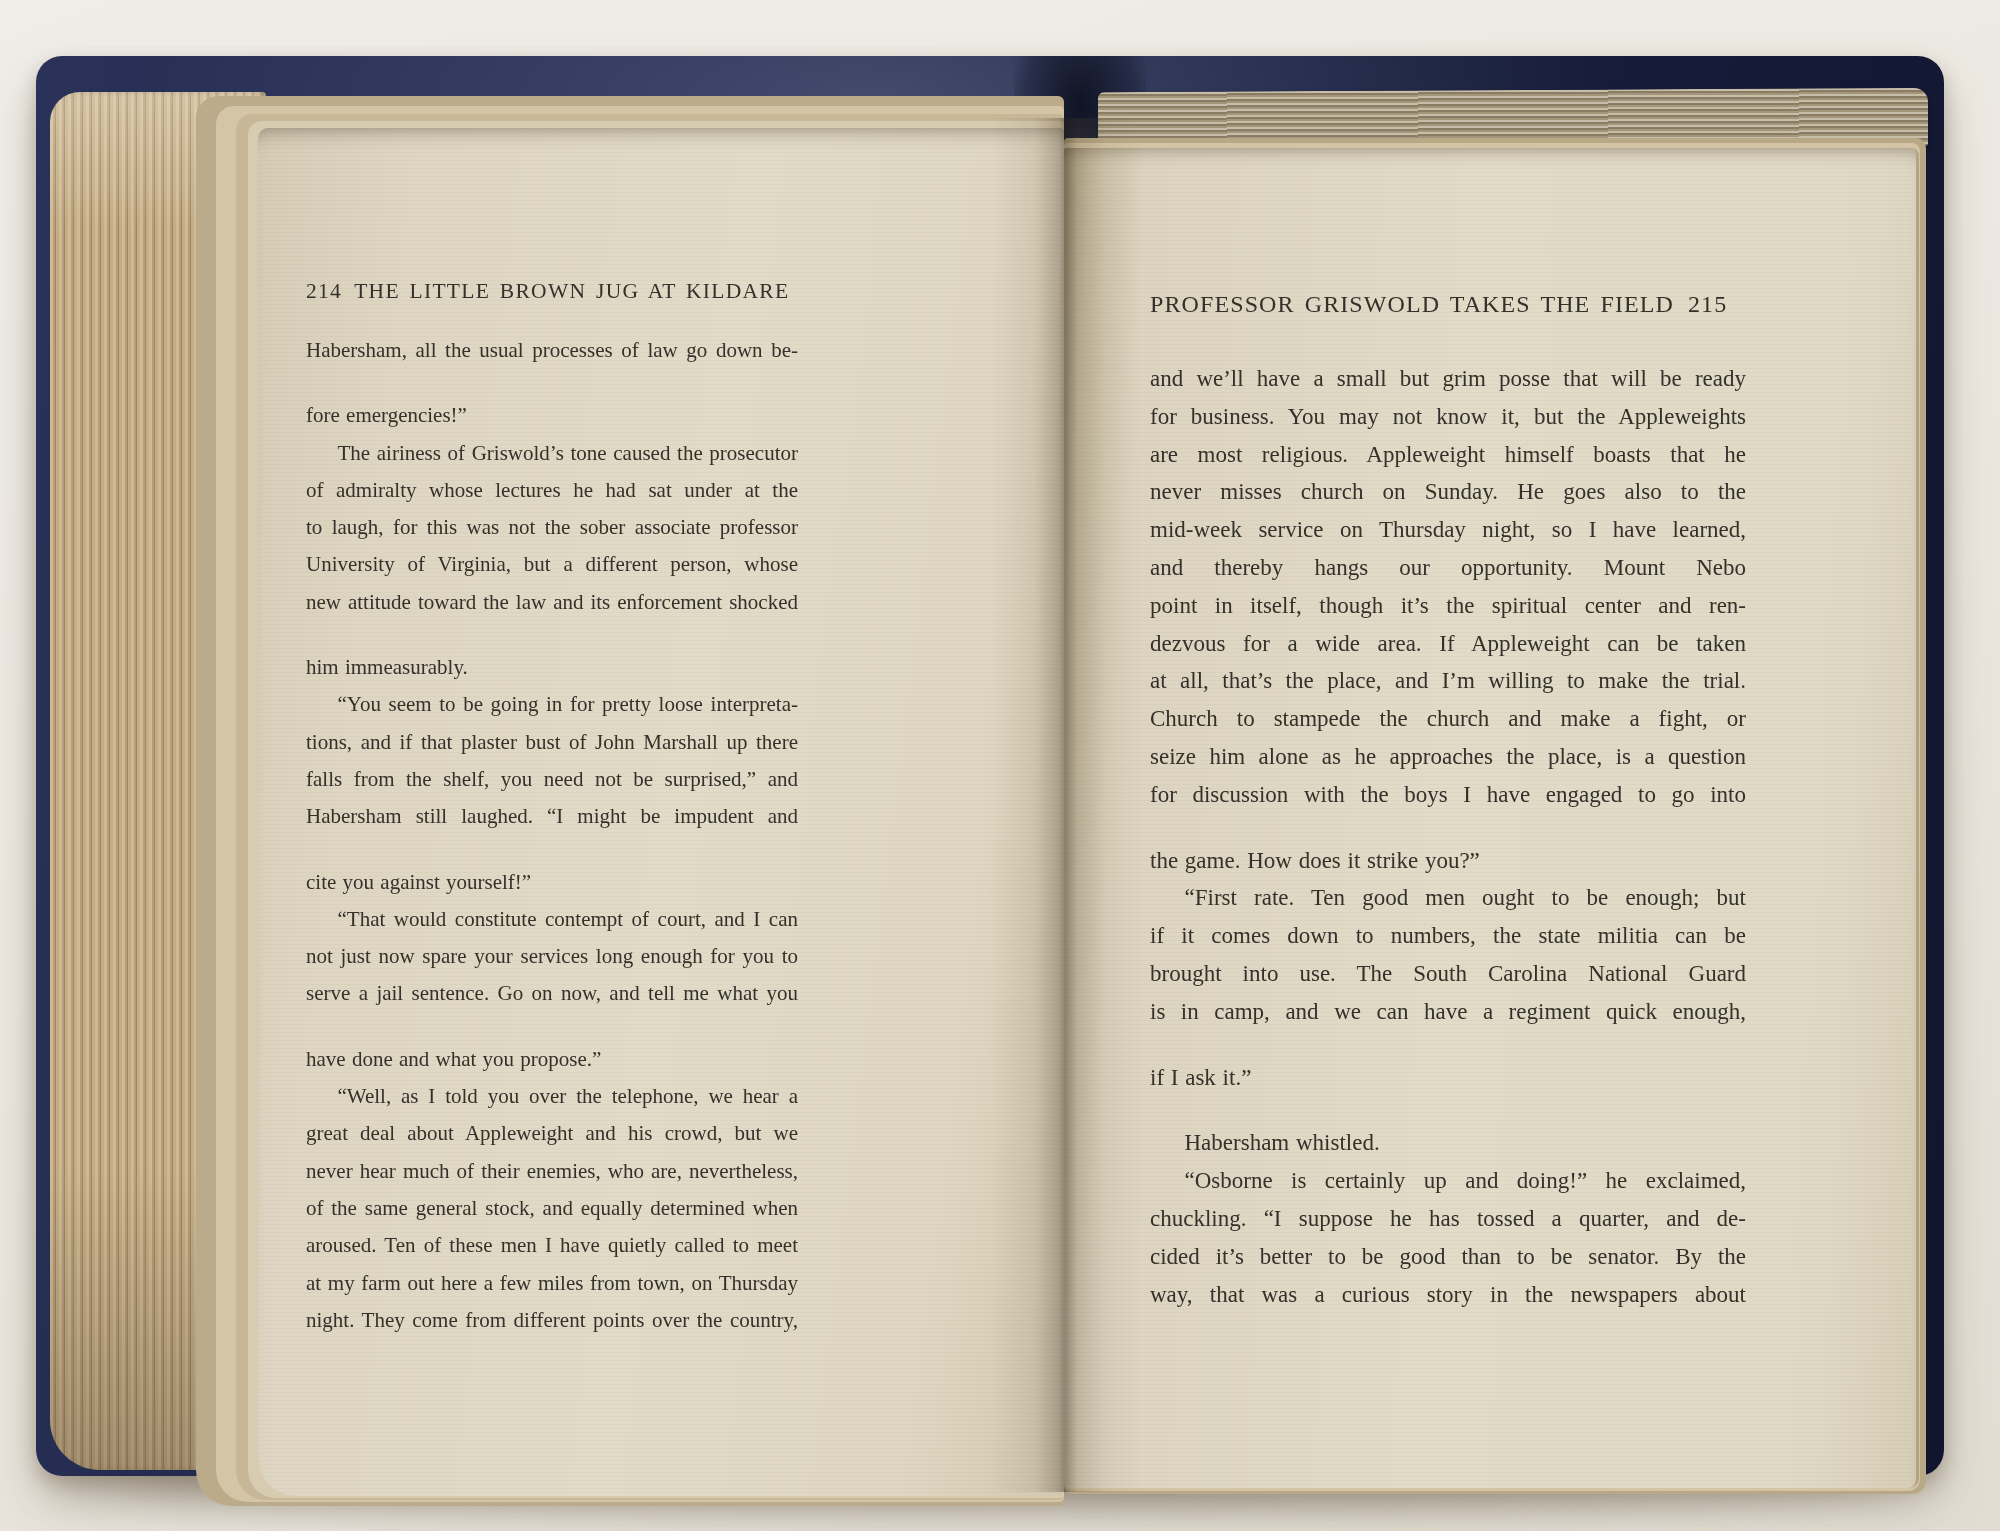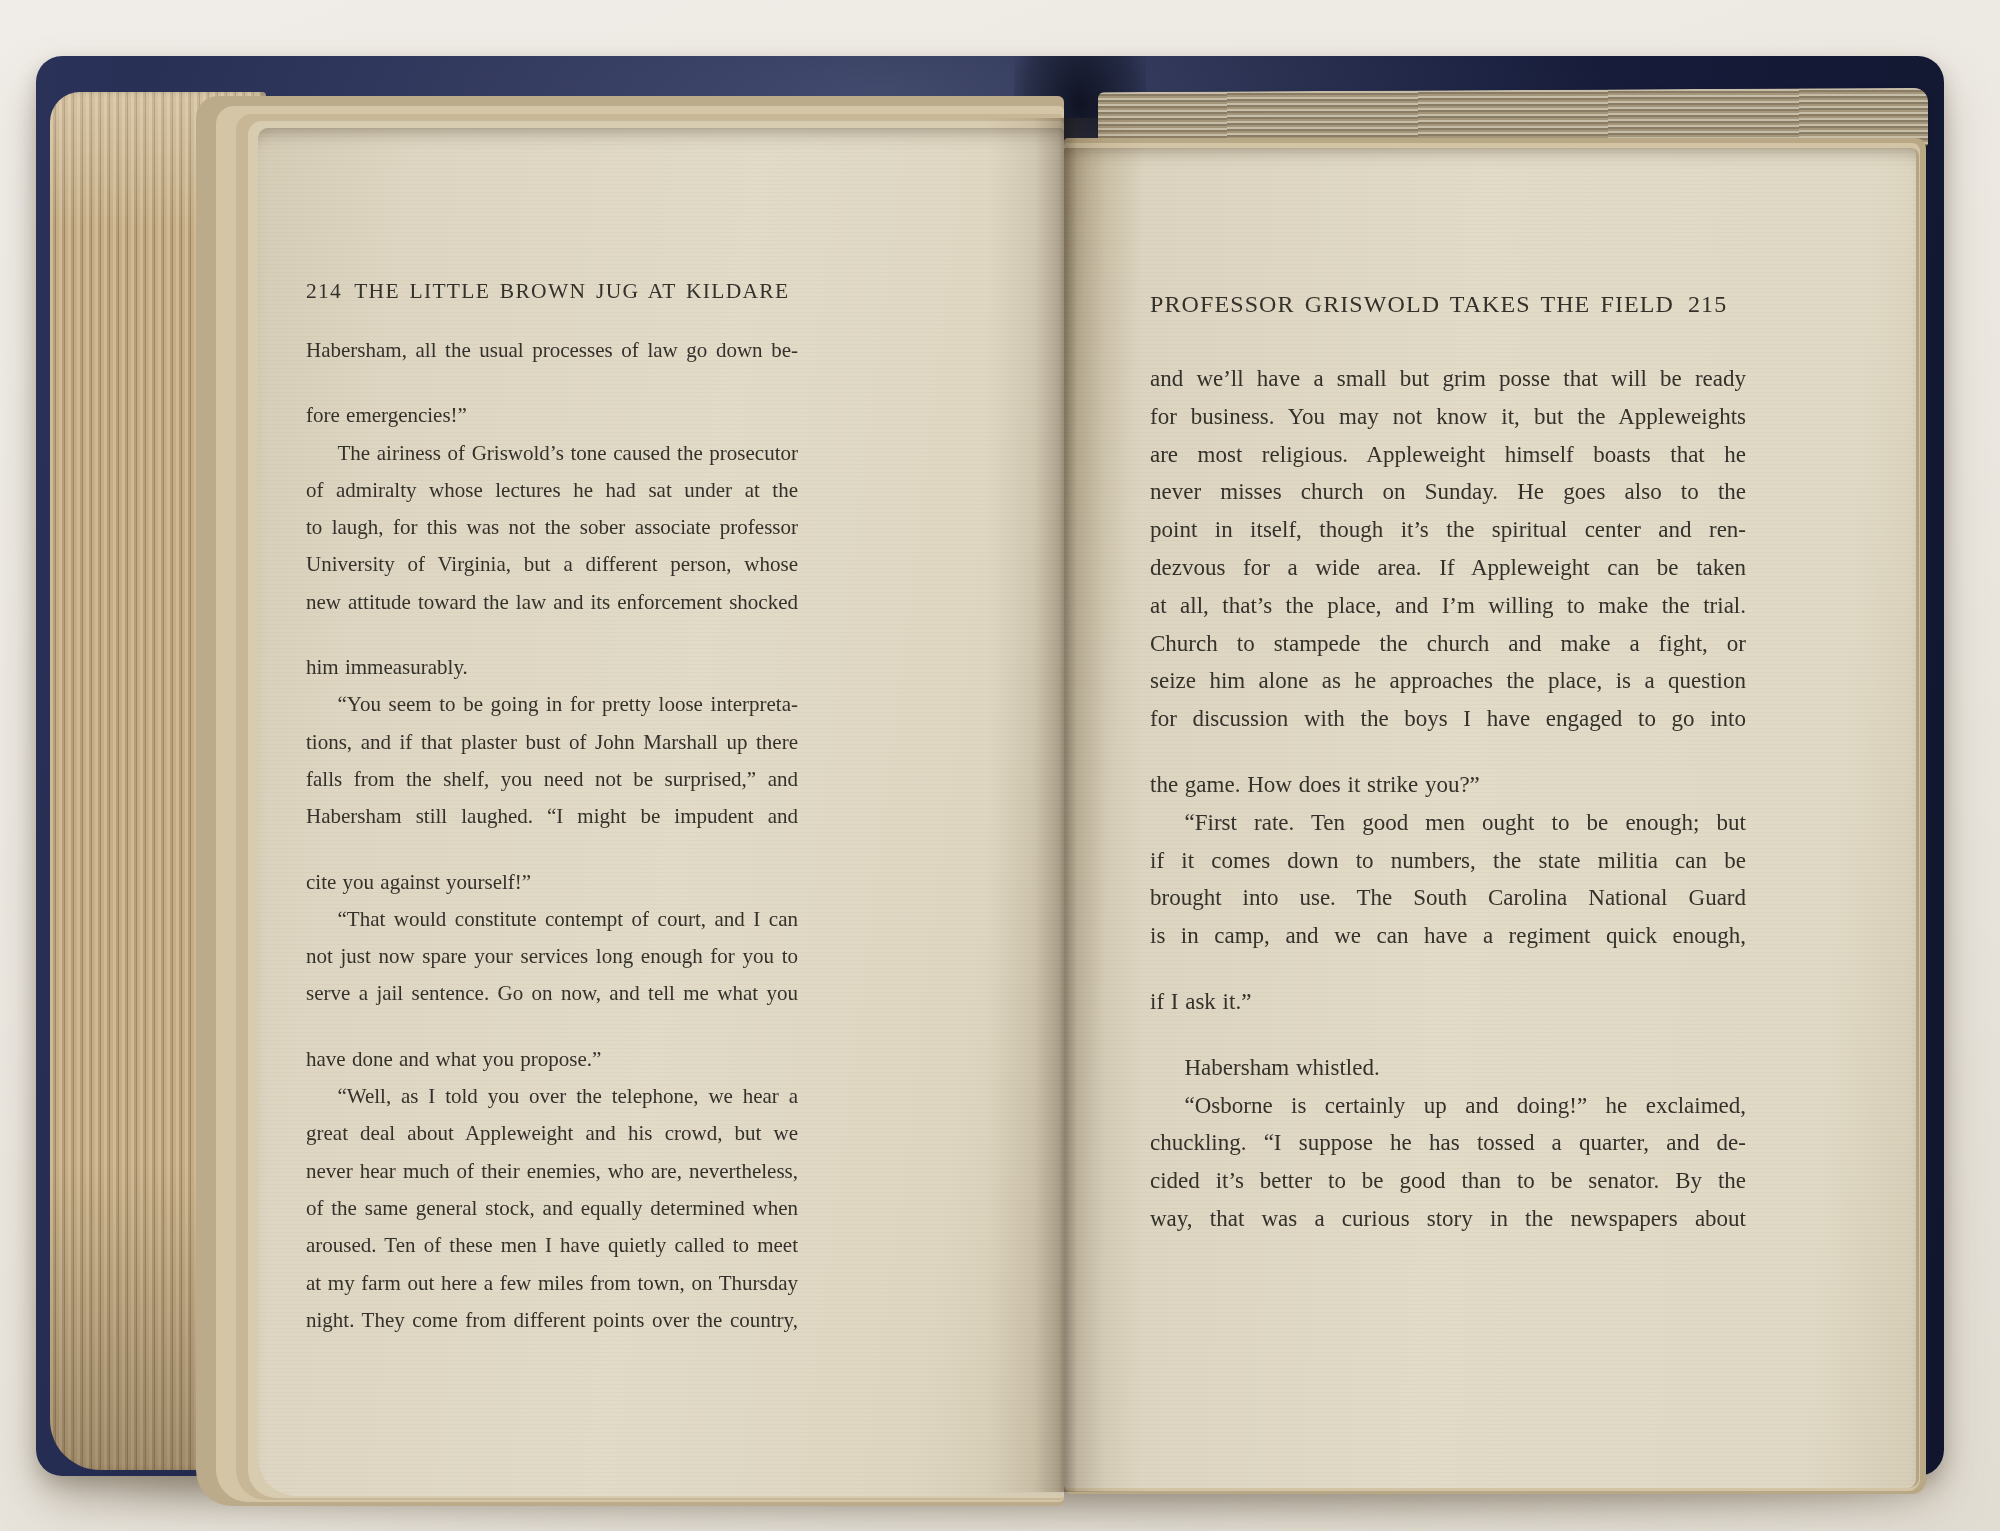--- a/index.html
+++ b/index.html
@@ -165,20 +165,22 @@
     </div>
 
   <div class="header h-right">
     <span>PROFESSOR GRISWOLD TAKES THE FIELD</span><span class="num">215</span>
   </div>
   <div class="textcol t-right">
       <div class="line">and we’ll have a small but grim posse that will be ready</div>
       <div class="line">for business. You may not know it, but the Appleweights</div>
       <div class="line">are most religious. Appleweight himself boasts that he</div>
       <div class="line">never misses church on Sunday. He goes also to the</div>
+      <div class="line">mid-week service on Thursday night, so I have learned,</div>
+      <div class="line">and thereby hangs our opportunity. Mount Nebo</div>
       <div class="line">point in itself, though it’s the spiritual center and ren-</div>
       <div class="line">dezvous for a wide area. If Appleweight can be taken</div>
       <div class="line">at all, that’s the place, and I’m willing to make the trial.</div>
       <div class="line">Church to stampede the church and make a fight, or</div>
       <div class="line">seize him alone as he approaches the place, is a question</div>
       <div class="line">for discussion with the boys I have engaged to go into</div>
       <div class="line pend">the game. How does it strike you?”</div>
       <div class="line ind">“First rate. Ten good men ought to be enough; but</div>
       <div class="line">if it comes down to numbers, the state militia can be</div>
       <div class="line">brought into use. The South Carolina National Guard</div>

